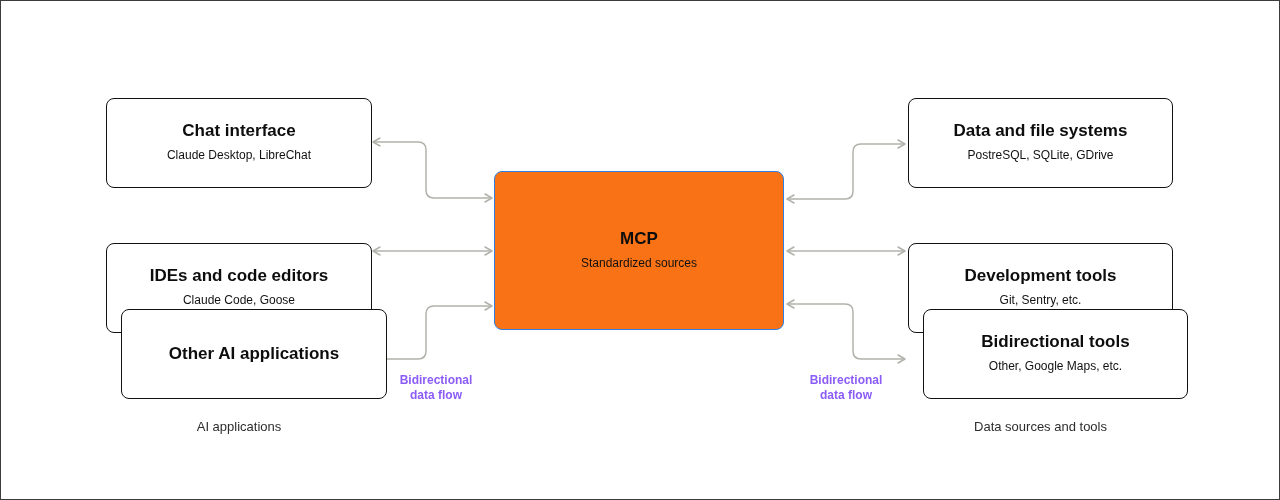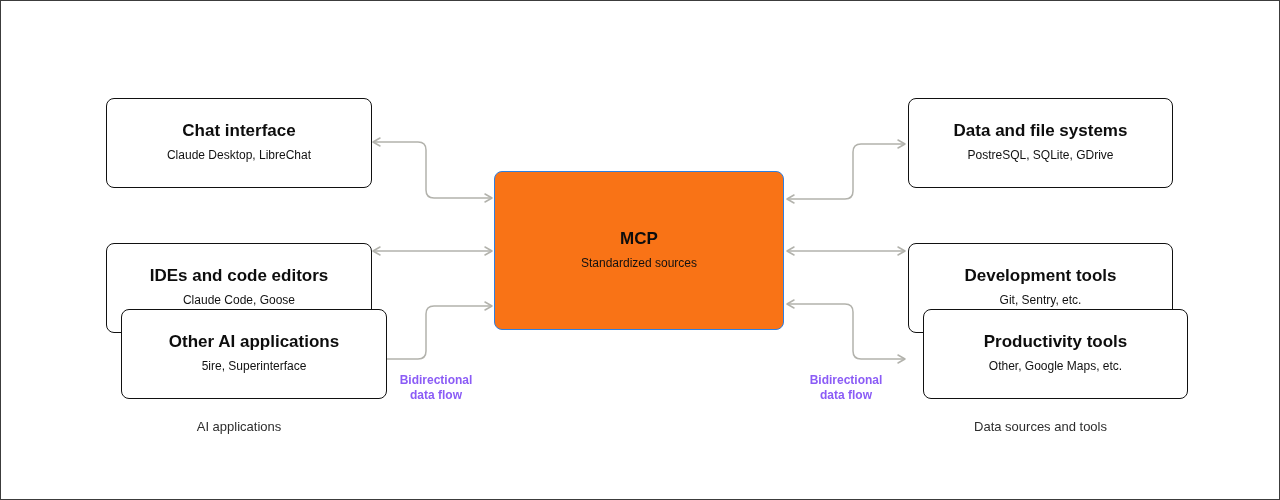--- a/index.html
+++ b/index.html
@@ -111,38 +111,37 @@
   <div class="node left-col row-1">
     <div class="node-title">Chat interface</div>
     <div class="node-subtitle">Claude Desktop, LibreChat</div>
   </div>
   <div class="node left-col row-2">
     <div class="node-title">IDEs and code editors</div>
     <div class="node-subtitle">Claude Code, Goose</div>
   </div>
   <div class="node left-col row-3">
     <div class="node-title">Other AI applications</div>
-    <div class="node-subtitle">5ire, Superinterface</div>
   </div>
 
   <div class="node center">
     <div class="node-title">MCP</div>
     <div class="node-subtitle">Standardized sources</div>
   </div>
 
   <div class="node right-col row-2">
     <div class="node-title">Development tools</div>
     <div class="node-subtitle">Git, Sentry, etc.</div>
   </div>
   <div class="node right-col row-1">
     <div class="node-title">Data and file systems</div>
     <div class="node-subtitle">PostreSQL, SQLite, GDrive</div>
   </div>
   <div class="node right-col row-3">
-    <div class="node-title">Productivity tools</div>
+    <div class="node-title">Bidirectional tools</div>
     <div class="node-subtitle">Other, Google Maps, etc.</div>
   </div>
 
   <div class="flow-label left-side">
     <span>Bidirectional</span>
     <span>data flow</span>
   </div>
   <div class="flow-label right-side">
     <span>Bidirectional</span>
     <span>data flow</span>

